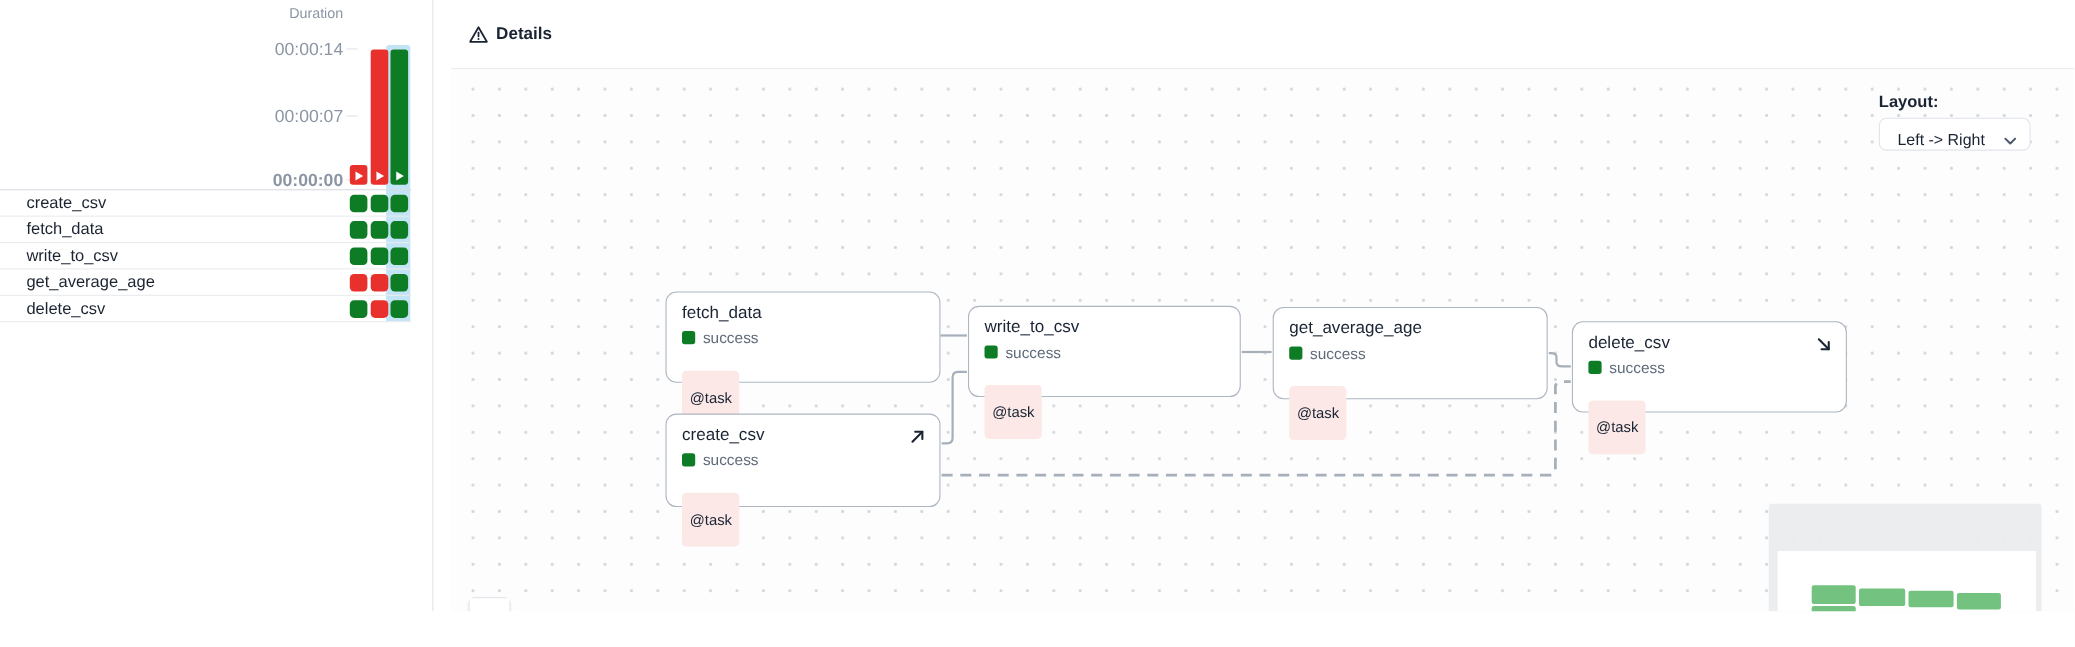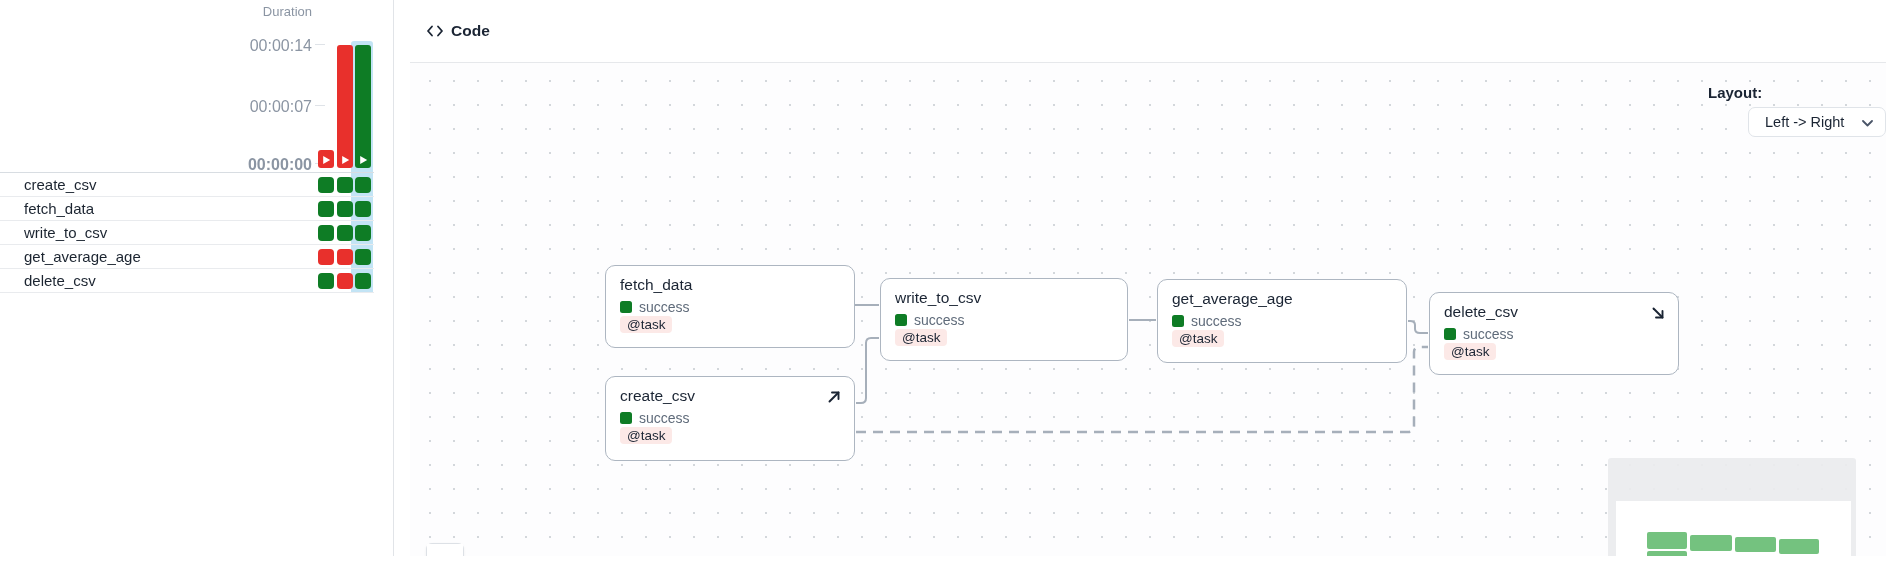--- a/index.html
+++ b/index.html
@@ -58,29 +58,29 @@
     border-radius:10px; padding:10px 14px; cursor:pointer; }
   .node-fetch  { left:605px;  top:265px; height:83px; }
   .node-create { left:605px;  top:376px; height:85px; }
   .node-write  { left:880px;  top:278px; height:83px; width:248px; }
   .node-get    { left:1157px; top:279px; height:84px; }
   .node-delete { left:1429px; top:292px; height:83px; }
   .node-title { font-size:15.5px; font-weight:500; color:#1a2433; }
   .node-status { display:flex; align-items:center; gap:7px; margin-top:5px; }
   .node-status .sq { width:12px; height:12px; border-radius:2.5px; flex:none; }
   .status-text { font-size:14px; color:#5f6b7a; }
-  .badge { display:inline-block; margin-top:1px; padding:1px 7px; border-radius:4px;
+  .badge { display:inline-block; margin-top:22px; padding:17px 7px; border-radius:4px;
     background:#fce9e7; font-size:13.5px; color:#1a2433; }
   .corner-icon { position:absolute; right:12px; top:12px; cursor:pointer; }
 
   
   .layout-label { position:absolute; left:1708px; top:84px; font-size:15px; font-weight:600; color:#1a2433; }
-  .layout-select { position:absolute; left:1748px; top:107px; width:138px; height:30px;
+  .layout-select { position:absolute; left:1708px; top:107px; width:138px; height:30px;
     background:#fff; border:1px solid #e0e4e9; border-radius:7px; display:flex;
-    align-items:center; justify-content:space-between; padding:0 12px 0 16px;
+    align-items:flex-end; justify-content:space-between; padding:0 12px 0 16px;
     font-size:14.5px; color:#1a2433; cursor:pointer; }
 
   
   .zoom-panel { position:absolute; left:426px; top:543px; width:38px; background:#fff;
     border:1px solid #dde1e6; border-radius:6px; box-shadow:0 1px 3px rgba(0,0,0,.06); }
   .zoom-btn { width:36px; height:36px; display:flex; align-items:center; justify-content:center;
     font-size:22px; color:#6b7280; cursor:pointer; background:#fff; border:none; }
   .zoom-btn + .zoom-btn { border-top:1px solid #e6e9ec; }
 
   
@@ -153,26 +153,27 @@
         <span class="isq c3" data-state="success"></span>
       </div>
     </div>
   </aside>
 
   <div class="v-sep"></div>
 
   <nav class="tabbar">
     <div class="tab">
       <span>
-        <svg width="18" height="16" viewBox="0 0 18 16" fill="none" stroke="#1a2433" stroke-width="1.8" stroke-linecap="round" stroke-linejoin="round">
-          <path d="M6 3.5 L2 8 L6 12.5"></path>
-            <path d="M12 3.5 L16 8 L12 12.5"></path>
+        <svg width="18" height="17" viewBox="0 0 18 17" fill="none" stroke="#1a2433" stroke-width="1.6" stroke-linejoin="round">
+          <path d="M9 1.8 L16.6 15 H1.4 Z"></path>
+            <line x1="9" y1="6.6" x2="9" y2="10" stroke-linecap="round"></line>
+            <circle cx="9" cy="12.4" r="0.9" fill="#1a2433" stroke="none"></circle>
         </svg>
       </span>
-      <span>Code</span>
+      <span>Details</span>
     </div>
   </nav>
 
   <section class="canvas"></section>
 
   <svg class="edges" width="1886" height="588" viewBox="0 0 1886 588">
     <g fill="none" stroke="#a6afba" stroke-width="2">
       <path d="M855 305 H879"></path>
       <path d="M856 403 H861 Q866 403 866 398 V343 Q866 338 871 338 H879"></path>
       <path d="M1129 320 H1156"></path>

